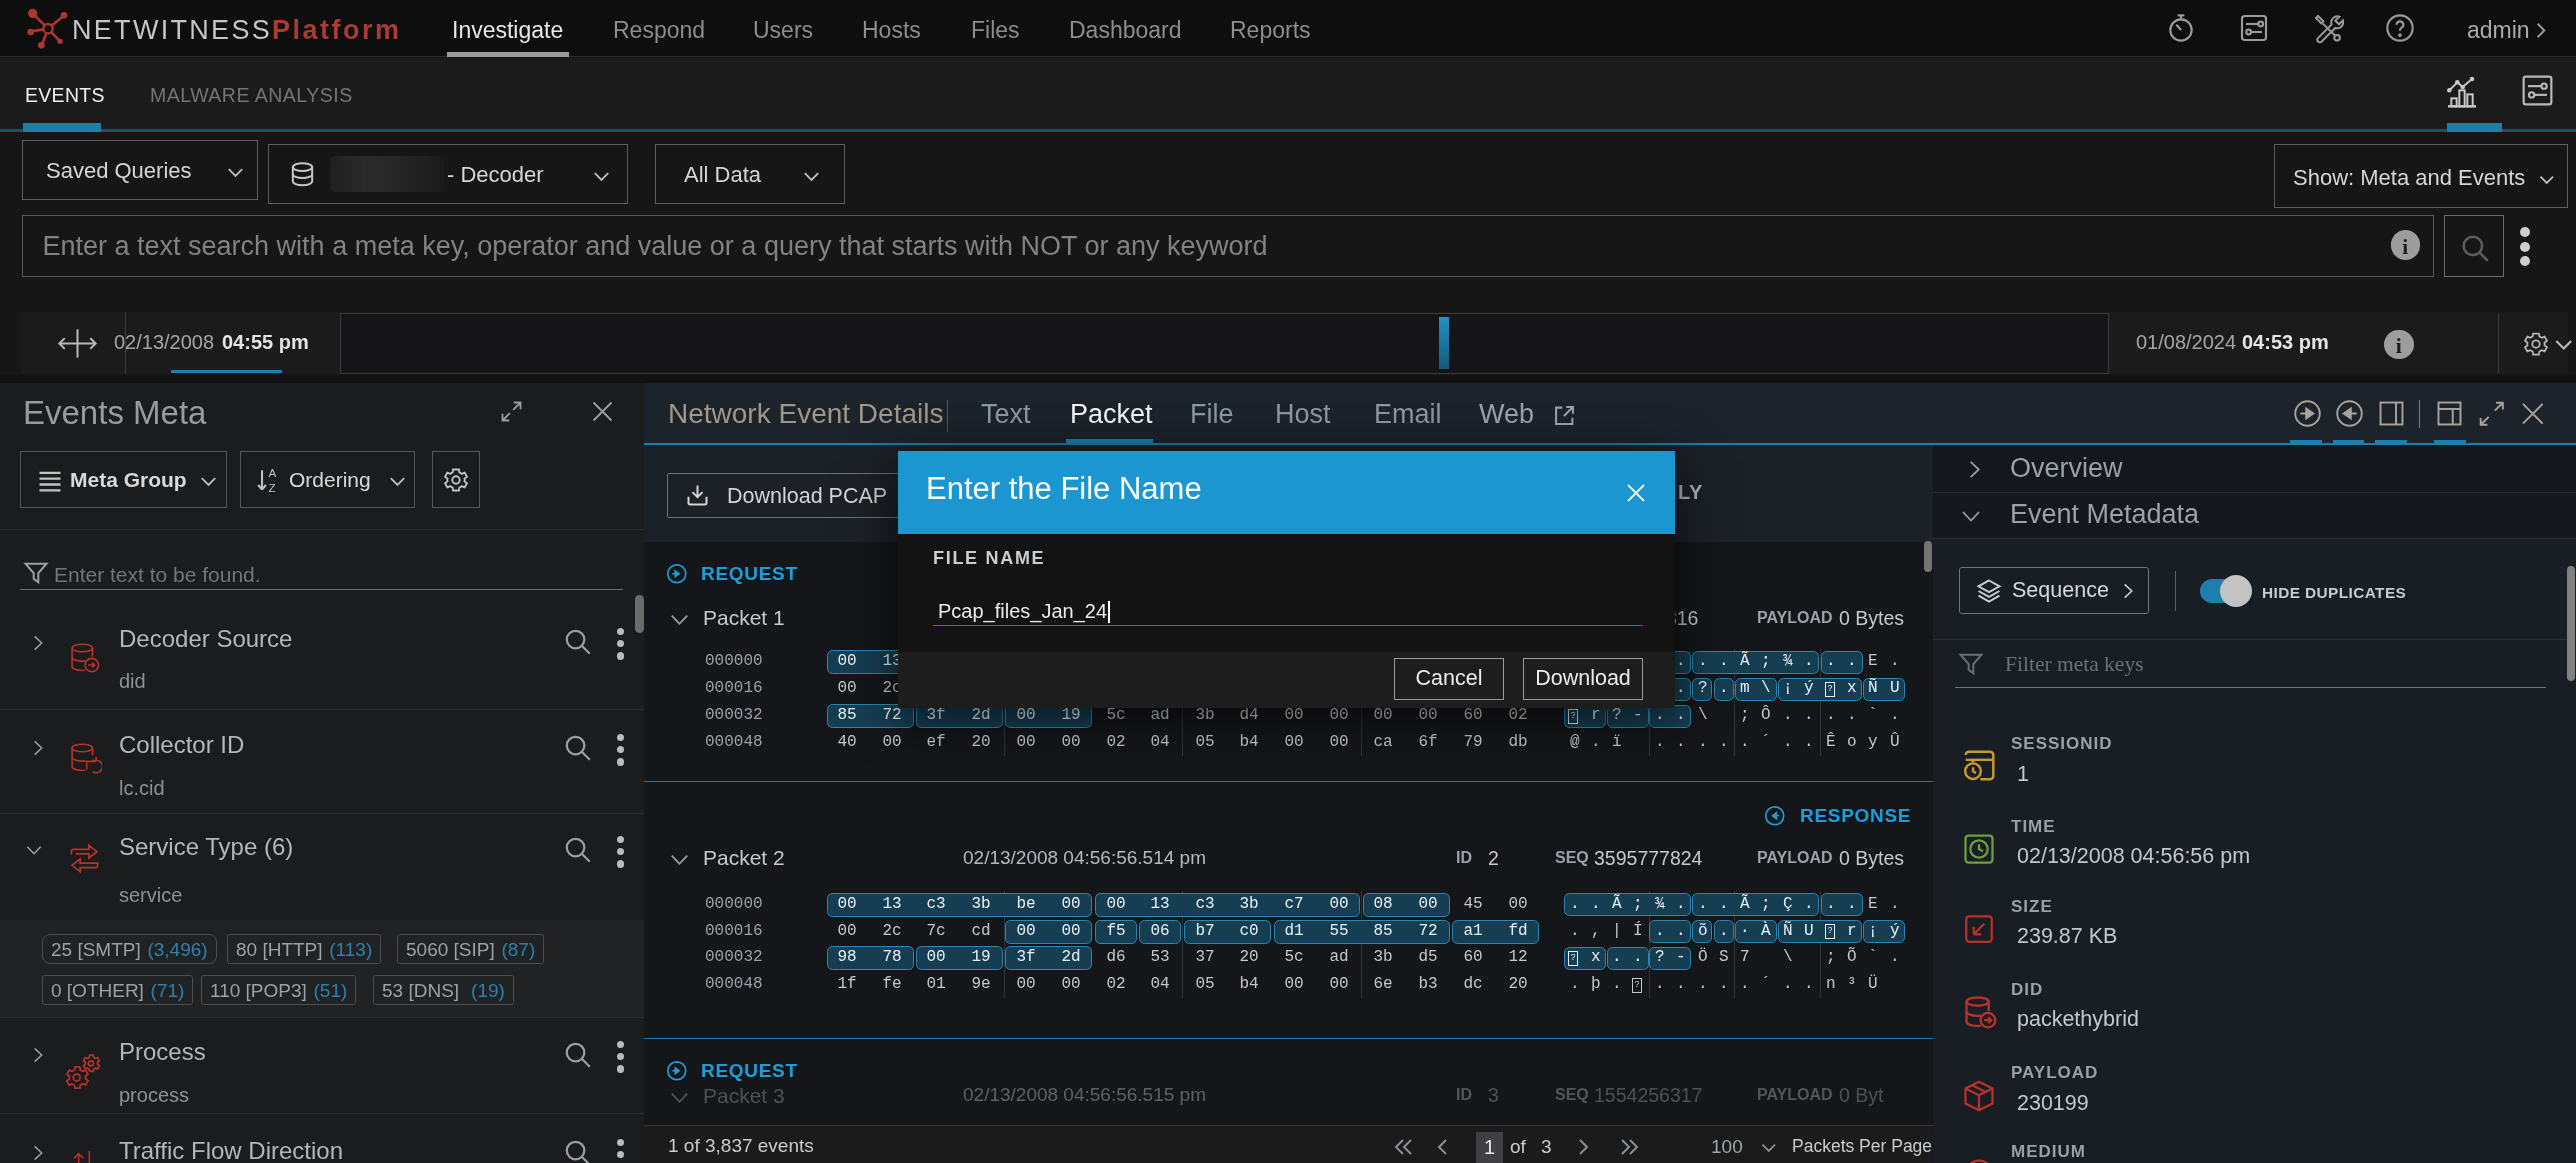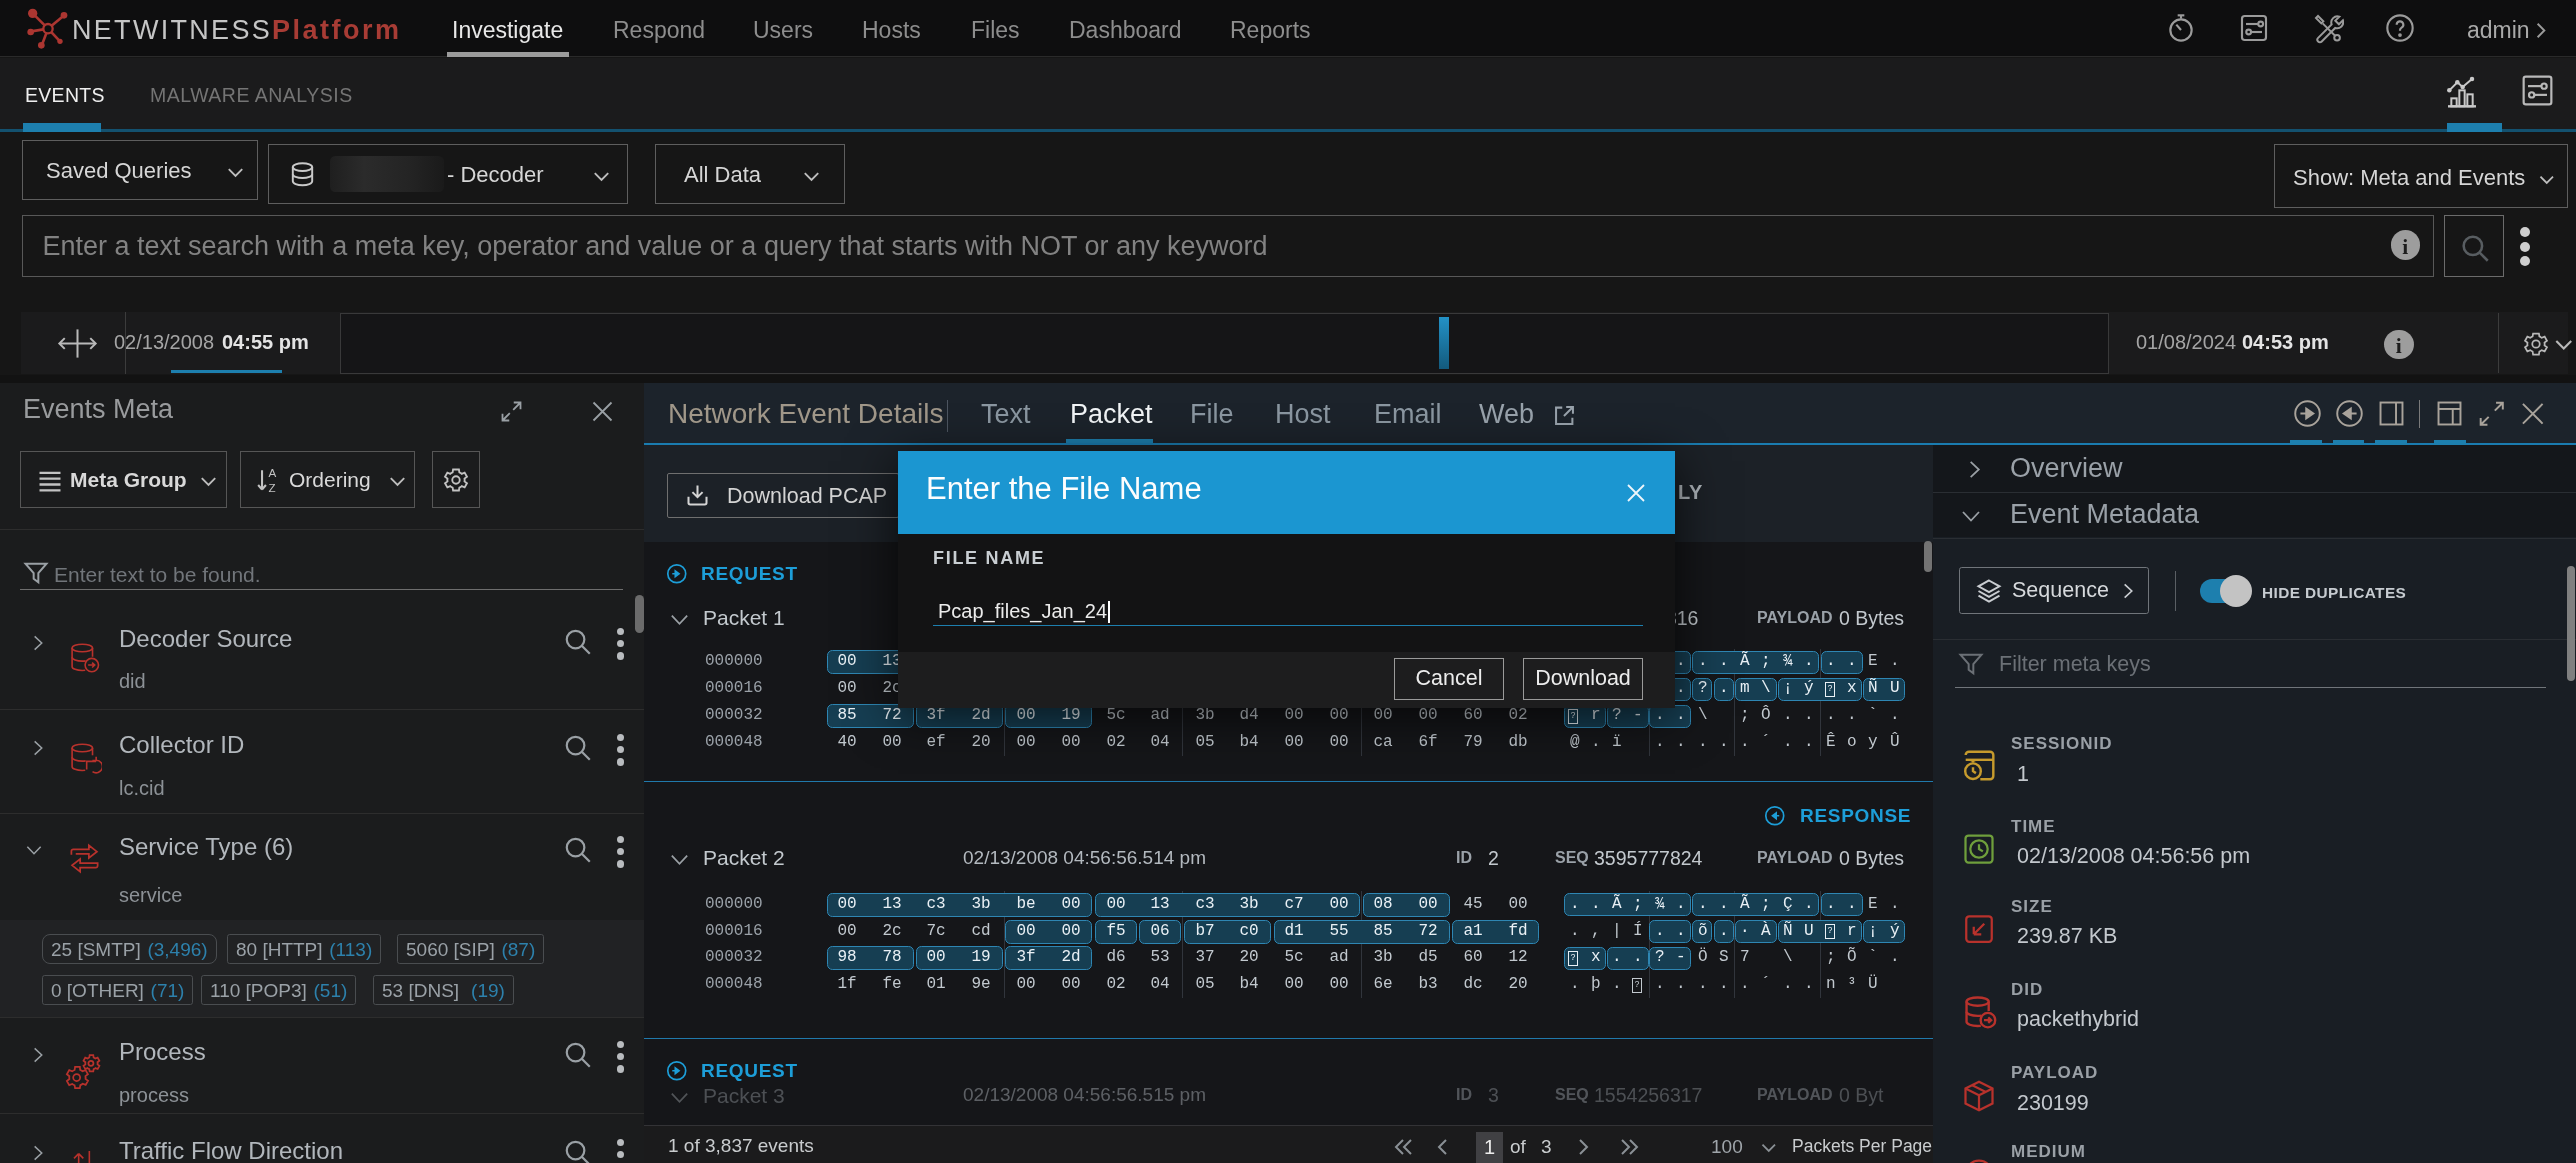--- a/index.html
+++ b/index.html
@@ -168,21 +168,21 @@
   <svg class="abs" style="left:2501px;top:17.5px" width="28" height="28" viewBox="0 0 24 24" fill="none" stroke="#b9b9b9" stroke-width="1.5">
     <circle cx="12" cy="12" r="3.2"></circle>
     <path d="M19.4 12a7.4 7.4 0 0 0-.1-1.2l2.1-1.6-2-3.5-2.5 1a7.6 7.6 0 0 0-2-1.2L14.5 3h-5l-.4 2.5a7.6 7.6 0 0 0-2 1.2l-2.5-1-2 3.5 2.1 1.6a7.4 7.4 0 0 0 0 2.4L2.6 14.8l2 3.5 2.5-1a7.6 7.6 0 0 0 2 1.2l.4 2.5h5l.4-2.5a7.6 7.6 0 0 0 2-1.2l2.5 1 2-3.5-2.1-1.6c.07-.4.1-.8.1-1.2z"></path>
   </svg>
   <svg class="abs" style="left:2530px;top:19.5px" width="25.5" height="25.5" viewBox="0 0 24 24" fill="none" stroke="#b9b9b9" stroke-width="2">
         <path d="M5 8.5 l7 7 7-7"></path>
       </svg>
 </div>
 <div class="abs" style="left:0;top:375px;width:2576px;height:8px;background:#121212;"></div>
 <div class="abs" style="left:0;top:383px;width:644px;height:781px;background:#1b1c1d;overflow:hidden;">
-  <div class="abs" style="left:23px;top:10.7px;font-size:27px;font-weight:300;color:#999b9d;">Events Meta</div>
+  <div class="abs" style="left:23px;top:10.7px;font-size:33px;font-weight:300;color:#999b9d;">Events Meta</div>
 
   <svg class="abs" style="left:498px;top:14.8px" width="27" height="27" viewBox="0 0 24 24" fill="none" stroke="#9aa0a5" stroke-width="1.6">
     <path d="M14 4 h6 v6 M20 4 l-6.5 6.5 M10 20 H4 v-6 M4 20 l6.5-6.5"></path>
   </svg>
   <svg class="abs" style="left:589px;top:14.8px" width="27" height="27" viewBox="0 0 24 24" fill="none" stroke="#9aa0a5" stroke-width="1.6">
     <path d="M4 4 L20 20 M20 4 L4 20"></path>
   </svg>
 
   <div class="abs" style="left:20px;top:68px;width:207px;height:57px;border:1.3px solid #565656;">
     <svg class="abs" style="left:15.4px;top:14.8px" width="28" height="28" viewBox="0 0 24 24" fill="none" stroke="#c2c2c2" stroke-width="2">
@@ -818,21 +818,21 @@
   </div>
   <div class="abs" style="left:242px;top:126px;width:1.3px;height:40px;background:#5a5f64;"></div>
   <div class="abs" style="left:267px;top:134px;width:50px;height:24px;border-radius:12px;background:#1d7fae;"></div>
   <div class="abs" style="left:287px;top:130px;width:32px;height:32px;border-radius:50%;background:#c3c3c3;"></div>
   <div class="abs" style="left:329px;top:139px;font-size:15.4px;font-weight:bold;color:#c6cbd0;letter-spacing:0.4px;">HIDE DUPLICATES</div>
   <div class="abs" style="left:0;top:194px;width:643px;height:1.3px;background:#2a2e33;"></div>
 
   <svg class="abs" style="left:23.5px;top:205px" width="28" height="28" viewBox="0 0 24 24" fill="none" stroke="#6b7076" stroke-width="1.7">
         <path d="M3 4 h18 l-7 8 v8 l-4 -3 v-5 z"></path>
       </svg>
-  <div class="abs" style="left:66px;top:207px;font-size:21.5px;color:#6b7076;">Filter meta keys</div>
+  <div class="abs" style="left:72px;top:207px;font-size:21.5px;color:#6b7076;font-family:Liberation Serif, serif;">Filter meta keys</div>
   <div class="abs" style="left:21.5px;top:242px;width:591px;height:1.3px;background:#70757a;"></div>
 <svg class="abs" style="left:27px;top:301px" width="39" height="39" viewBox="0 0 24 24" fill="none" stroke="#c69b2d" stroke-width="1.5">
       <path d="M3.5 5.5 a2 2 0 0 1 2-2 h13 a2 2 0 0 1 2 2 v13 a2 2 0 0 1-2 2 h-6"></path>
       <path d="M3.5 8.5 h17"></path>
       <circle cx="8" cy="15.5" r="4.8"></circle>
         <path d="M8 13 v2.5 l1.8 1.2 M8 10.2 v-1.4 M6.6 8.8 h2.8"></path>
     </svg>
       <div class="abs" style="left:78px;top:289px;font-size:17px;font-weight:bold;color:#9aa0a6;letter-spacing:1px;">SESSIONID</div>
       <div class="abs" style="left:84px;top:317px;font-size:21.5px;color:#c3c8cd;">1</div>
       <svg class="abs" style="left:28px;top:386px" width="36" height="36" viewBox="0 0 24 24" fill="none" stroke="#6f9f3c" stroke-width="1.5">

